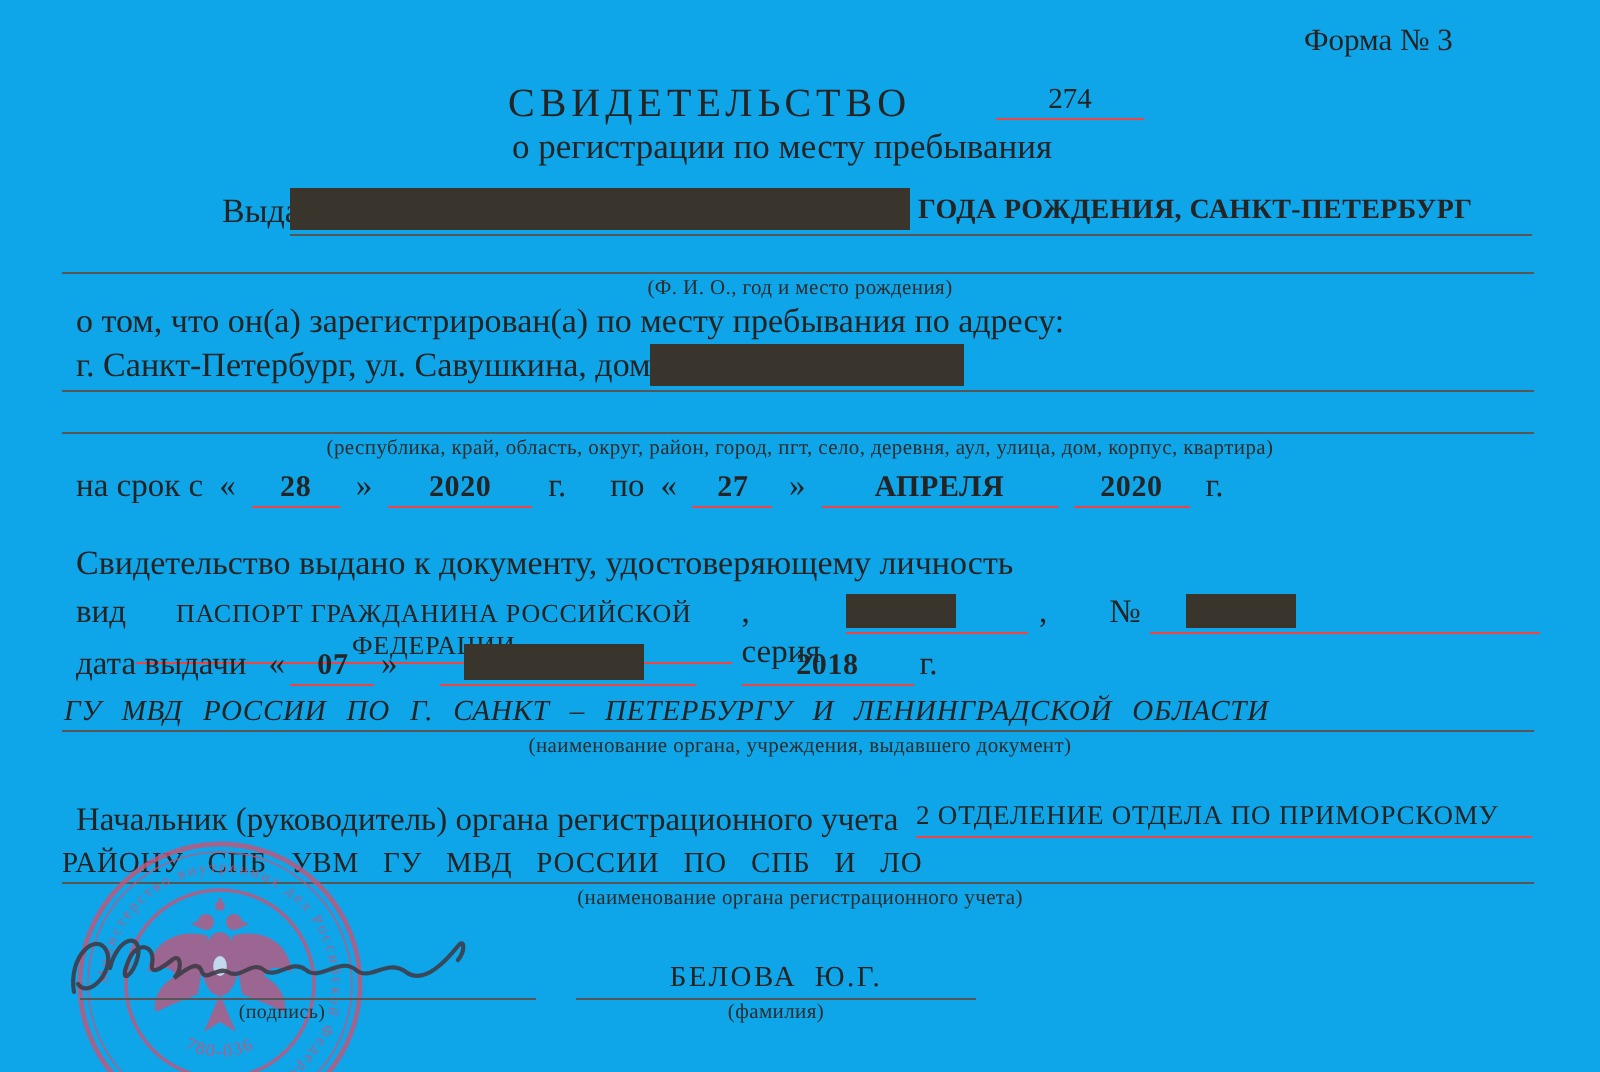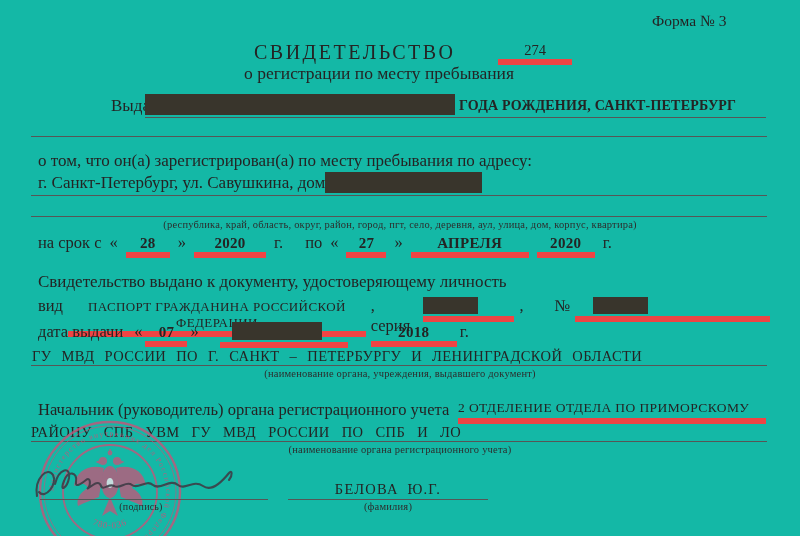--- a/index.html
+++ b/index.html
@@ -1,48 +1,49 @@
 <!DOCTYPE html>
 <html><head>
 <meta charset="utf-8">
 <style>
   html,body{margin:0;padding:0;background:#e8e8e6;}
   .paper{
     position:relative;width:800px;height:536px;margin:0;
-    background:#14b8a6;color:#242424;overflow:hidden;
+    background:#0ea5e9;color:#242424;overflow:hidden;
     font-family:"Liberation Serif","DejaVu Serif",serif;
   }
   .abs{position:absolute;}
   .rule{position:absolute;height:1px;background:#565656;}
   .redact{position:absolute;background:#39352c;}
   .redact-inline{display:inline-block;background:#39352c;vertical-align:-3px;}
-  .cell{display:inline-block;border-bottom:6px solid #ef4444;text-align:center;}
+  .cell{display:inline-block;border-bottom:1px solid #ef4444;text-align:center;}
   .hint{position:absolute;font-size:10.5px;color:#2d2d2d;text-align:center;letter-spacing:.2px;}
   .flexrow{display:flex;align-items:baseline;}
   .val{font-weight:600;font-size:15px;letter-spacing:.3px;}
   .mono-caps{letter-spacing:.4px;}
   .stamp-svg{position:absolute;left:38px;top:420px;}
   .sig-svg{position:absolute;left:30px;top:456px;}
 </style>
 </head>
 <body>
 
 <div class="paper">
 
   <div class="abs" style="left:652px;top:12px;width:130px;font-size:15.5px;">Форма № 3</div>
 
   <div class="abs" style="left:254px;top:41px;font-size:20px;letter-spacing:2.5px;">СВИДЕТЕЛЬСТВО</div>
   <div class="abs cell" style="left:498px;top:42px;width:74px;font-size:14.5px;">274</div>
-  <div class="abs" style="left:244px;top:63px;font-size:17.5px;">о регистрации по месту пребывания</div>
+  <div class="abs" style="left:256px;top:63px;font-size:17.5px;">о регистрации по месту пребывания</div>
 
   <div class="abs" style="left:84px;top:96px;font-size:17px;margin-left:27px;">Выдано</div>
   <div class="redact" style="left:145px;top:94px;width:310px;height:21px;"></div>
   <div class="abs" style="left:459px;top:98px;font-size:14px;font-weight:bold;letter-spacing:.2px;">ГОДА РОЖДЕНИЯ, САНКТ-ПЕТЕРБУРГ</div>
   <div class="rule" style="left:145px;top:117px;width:621px;"></div>
   <div class="rule" style="left:31px;top:136px;width:736px;"></div>
+  <div class="hint" style="left:0;top:139px;width:800px;">(Ф. И. О., год и место рождения)</div>
 
   <div class="abs" style="left:38px;top:173px;font-size:17px;">г. Санкт-Петербург, ул. Савушкина, дом</div>
 
   <div class="abs" style="left:38px;top:151px;font-size:17px;">о том, что он(а) зарегистрирован(а) по месту пребывания по адресу:</div>
   <div class="redact" style="left:325px;top:172px;width:157px;height:21px;"></div>
   <div class="rule" style="left:31px;top:195px;width:736px;"></div>
   <div class="rule" style="left:31px;top:216px;width:736px;"></div>
   <div class="hint" style="left:0;top:219px;width:800px;">(республика, край, область, округ, район, город, пгт, село, деревня, аул, улица, дом, корпус, квартира)</div>
 
   <div class="abs flexrow" style="left:38px;top:233px;font-size:16.5px;gap:8px;width:732px;">
@@ -76,21 +77,21 @@
   <div class="abs flexrow" style="left:38px;top:322px;font-size:16.5px;gap:3px;">
     <span>дата выдачи</span>
     <span style="margin-left:8px;">«</span>
     <span class="cell val" style="width:42px;">07</span>
     <span>»</span>
     <span class="cell" style="width:116px;margin-left:18px;text-align:left;padding-left:12px;"><span class="redact-inline" style="width:90px;height:18px;"></span></span>
     <span class="cell val" style="width:86px;margin-left:20px;">2018</span>
     <span>г.</span>
   </div>
 
-  <div class="abs mono-caps" style="left:32px;top:348px;font-size:14.5px;word-spacing:6px;">ГУ МВД РОССИИ ПО Г. САНКТ – ПЕТЕРБУРГУ И ЛЕНИНГРАДСКОЙ ОБЛАСТИ</div>
+  <div class="abs mono-caps" style="left:32px;top:348px;font-size:14.5px;word-spacing:6px;font-style:italic;">ГУ МВД РОССИИ ПО Г. САНКТ – ПЕТЕРБУРГУ И ЛЕНИНГРАДСКОЙ ОБЛАСТИ</div>
   <div class="rule" style="left:31px;top:365px;width:736px;"></div>
   <div class="hint" style="left:0;top:368px;width:800px;">(наименование органа, учреждения, выдавшего документ)</div>
 
   <div class="abs" style="left:38px;top:400px;font-size:16.5px;">Начальник (руководитель) органа регистрационного учета</div>
   <div class="abs cell mono-caps" style="left:458px;top:400px;width:308px;font-size:13.5px;text-align:left;padding-bottom:2px;">2 ОТДЕЛЕНИЕ ОТДЕЛА ПО ПРИМОРСКОМУ</div>
   <div class="abs mono-caps" style="left:31px;top:424px;font-size:14.5px;word-spacing:8px;">РАЙОНУ СПБ УВМ ГУ МВД РОССИИ ПО СПБ И ЛО</div>
   <div class="rule" style="left:31px;top:441px;width:736px;"></div>
   <div class="hint" style="left:0;top:444px;width:800px;">(наименование органа регистрационного учета)</div>
 
   <svg class="stamp-svg" width="144" height="144" viewBox="-72 -72 144 144">

